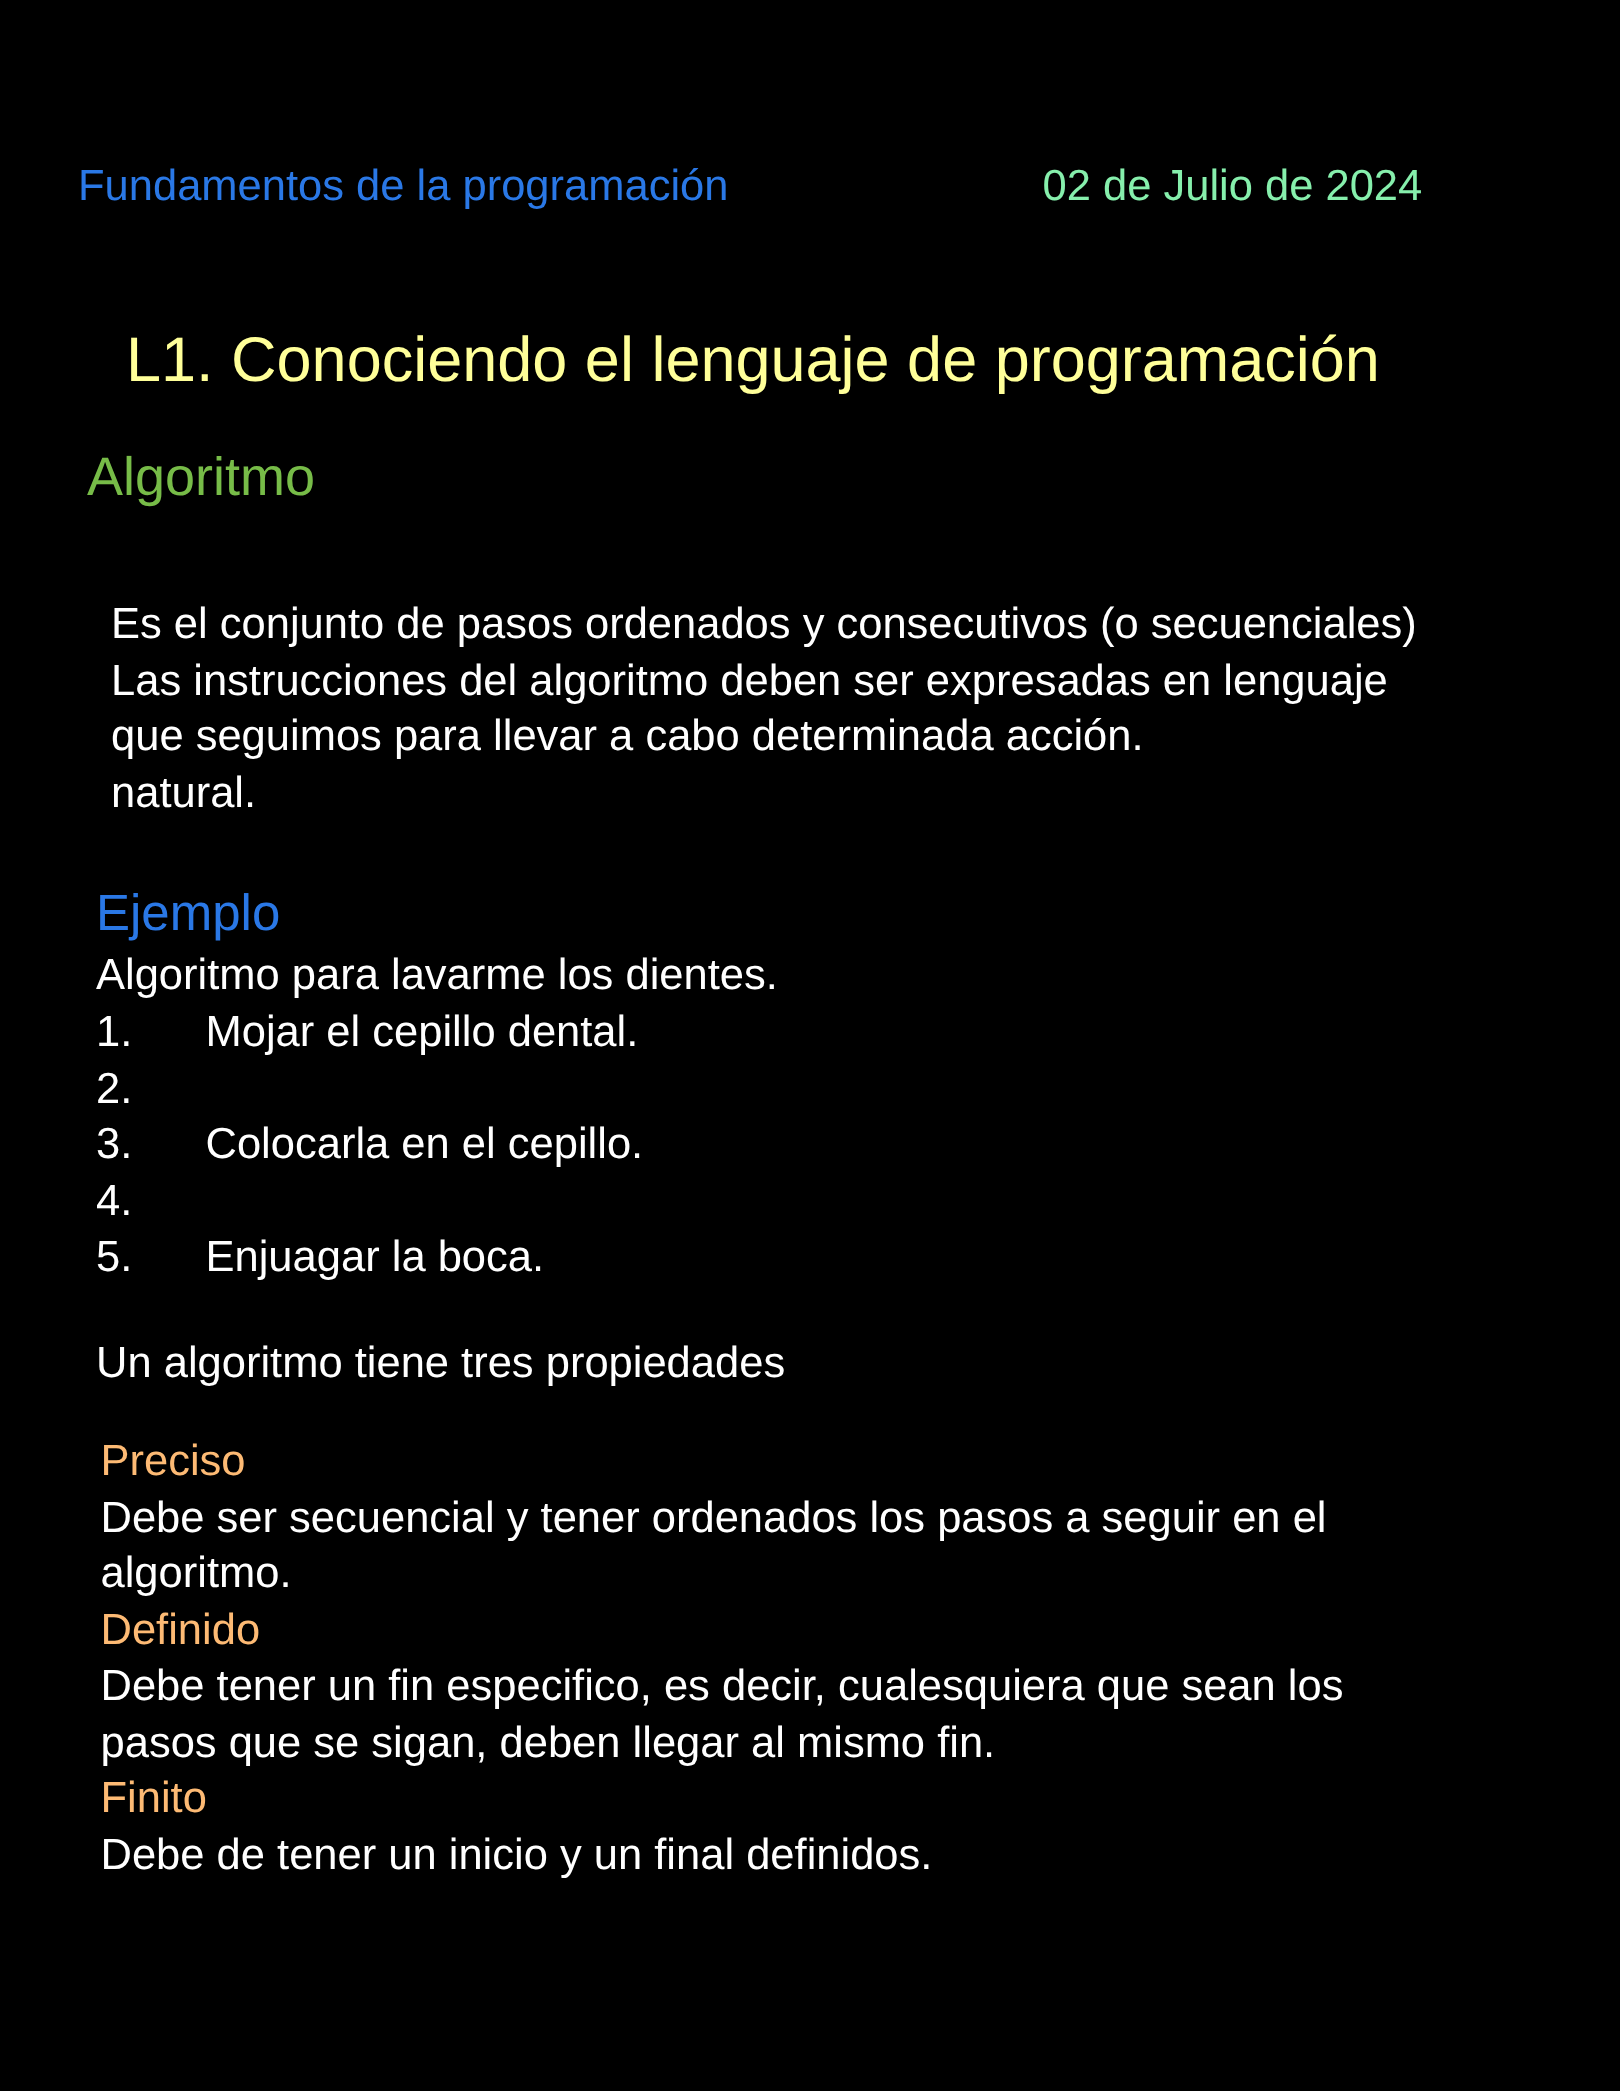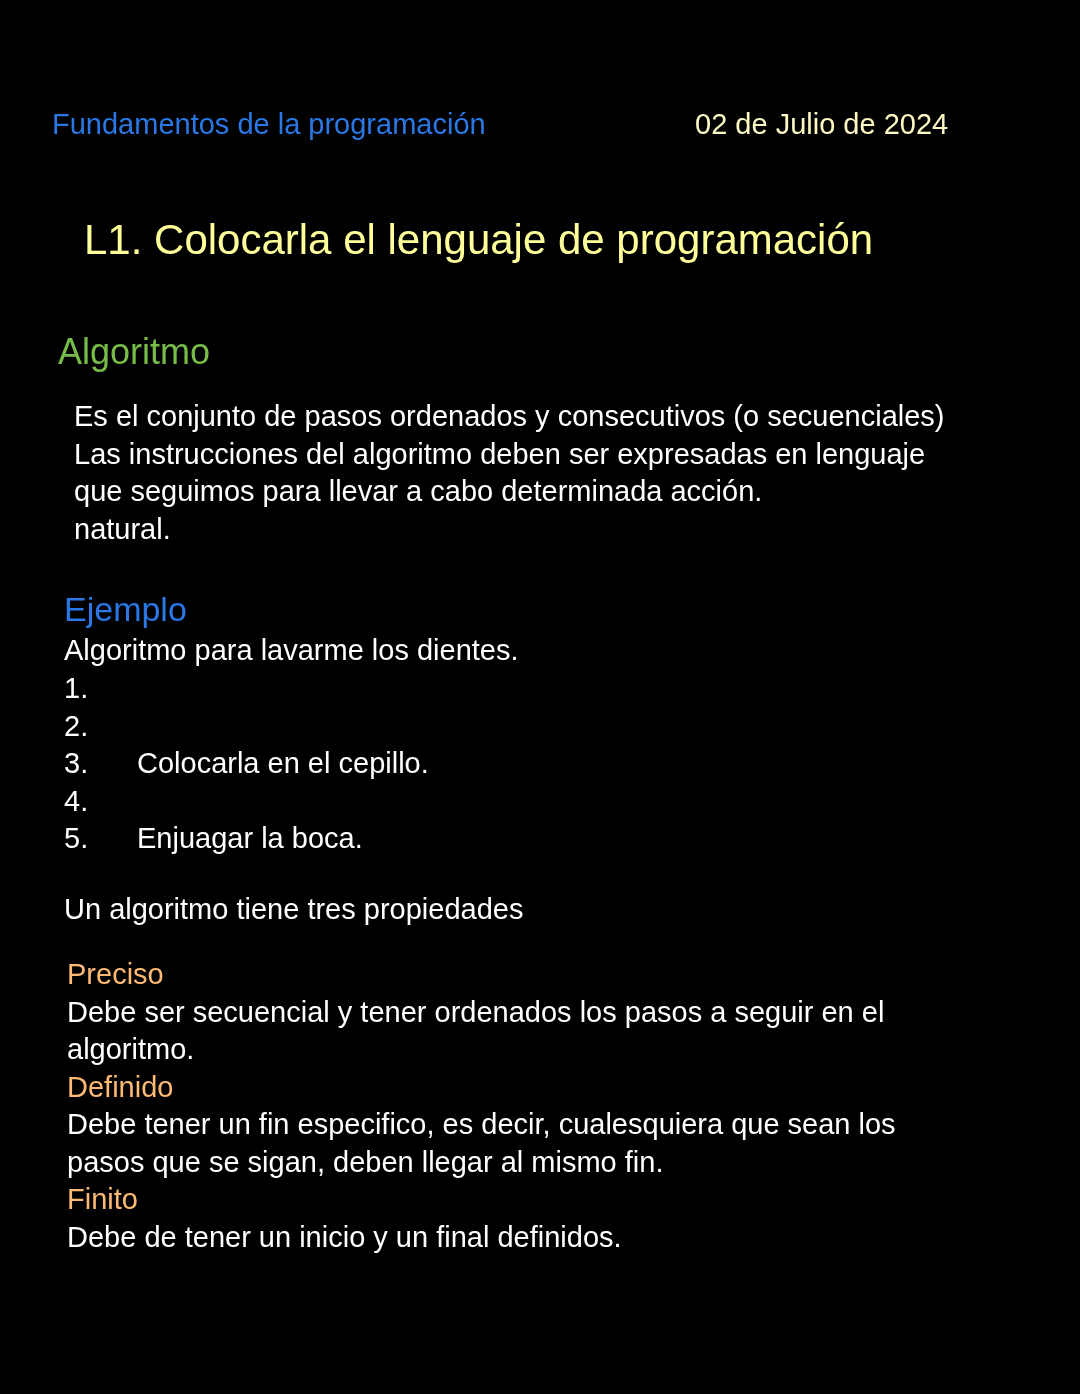--- a/index.html
+++ b/index.html
@@ -2,56 +2,57 @@
 <html><head>
 <meta charset="utf-8">
 <style>
   html, body { margin: 0; padding: 0; background: #000; }
   body {
     width: 1080px; height: 1394px; position: relative; overflow: hidden;
     font-family: "Liberation Sans", sans-serif; color: #fff;
   }
   .abs { position: absolute; white-space: nowrap; }
   .course { left: 52px; top: 108px; font-size: 29px; color: #2a78e6; }
-  .date { left: 695px; top: 108px; font-size: 29px; color: #fef9c3; }
+  .date { left: 695px; top: 108px; font-size: 29px; color: #86efac; }
   .title { left: 84px; top: 216px; font-size: 42px; color: #ffff99; }
   .h-green { color: #77bc48; }
   .h-blue { color: #2a78e6; }
-  .sec-algo { left: 58px; top: 331px; font-size: 36px; text-align: center; }
+  .sec-algo { left: 58px; top: 297px; font-size: 36px; text-align: center; }
   .def { left: 74px; top: 398px; font-size: 29px; line-height: 37.5px; }
   .ej { left: 64px; top: 590px; font-size: 34px; }
   .ej-intro { left: 64px; top: 634px; font-size: 29px; }
   .steps { left: 64px; top: 670px; font-size: 29px; line-height: 37.5px; margin: 0; padding: 0; list-style: none; }
   .steps li { display: flex; }
   .steps .num { width: 73px; display: inline-block; }
   .props-intro { left: 64px; top: 893px; font-size: 29px; }
   .props { left: 67px; top: 956px; font-size: 29px; line-height: 37.5px; }
   .props .pname { color: #fdba74; }
 </style>
 </head>
 <body>
 
 <div class="abs course">Fundamentos de la programación</div>
 <div class="abs date">02 de Julio de 2024</div>
 
-<div class="abs title">L1. Colocarla el lenguaje de programación</div>
+<div class="abs title">L1. Conociendo el lenguaje de programación</div>
 
 <div class="abs sec-algo h-green">Algoritmo</div>
 <div class="abs def">
   <div>Es el conjunto de pasos ordenados y consecutivos (o secuenciales)</div>
   <div>Las instrucciones del algoritmo deben ser expresadas en lenguaje</div>
   <div>que seguimos para llevar a cabo determinada acción.</div>
   <div>natural.</div>
 </div>
 
 <div class="abs ej h-blue">Ejemplo</div>
 <div class="abs ej-intro">Algoritmo para lavarme los dientes.</div>
 <ol class="abs steps">
   <li>
       <span class="num">1.</span>
+      <span>Mojar el cepillo dental.</span>
     </li>
   <li>
       <span class="num">2.</span>
     </li>
   <li>
       <span class="num">3.</span>
       <span>Colocarla en el cepillo.</span>
     </li>
   <li>
       <span class="num">4.</span>

